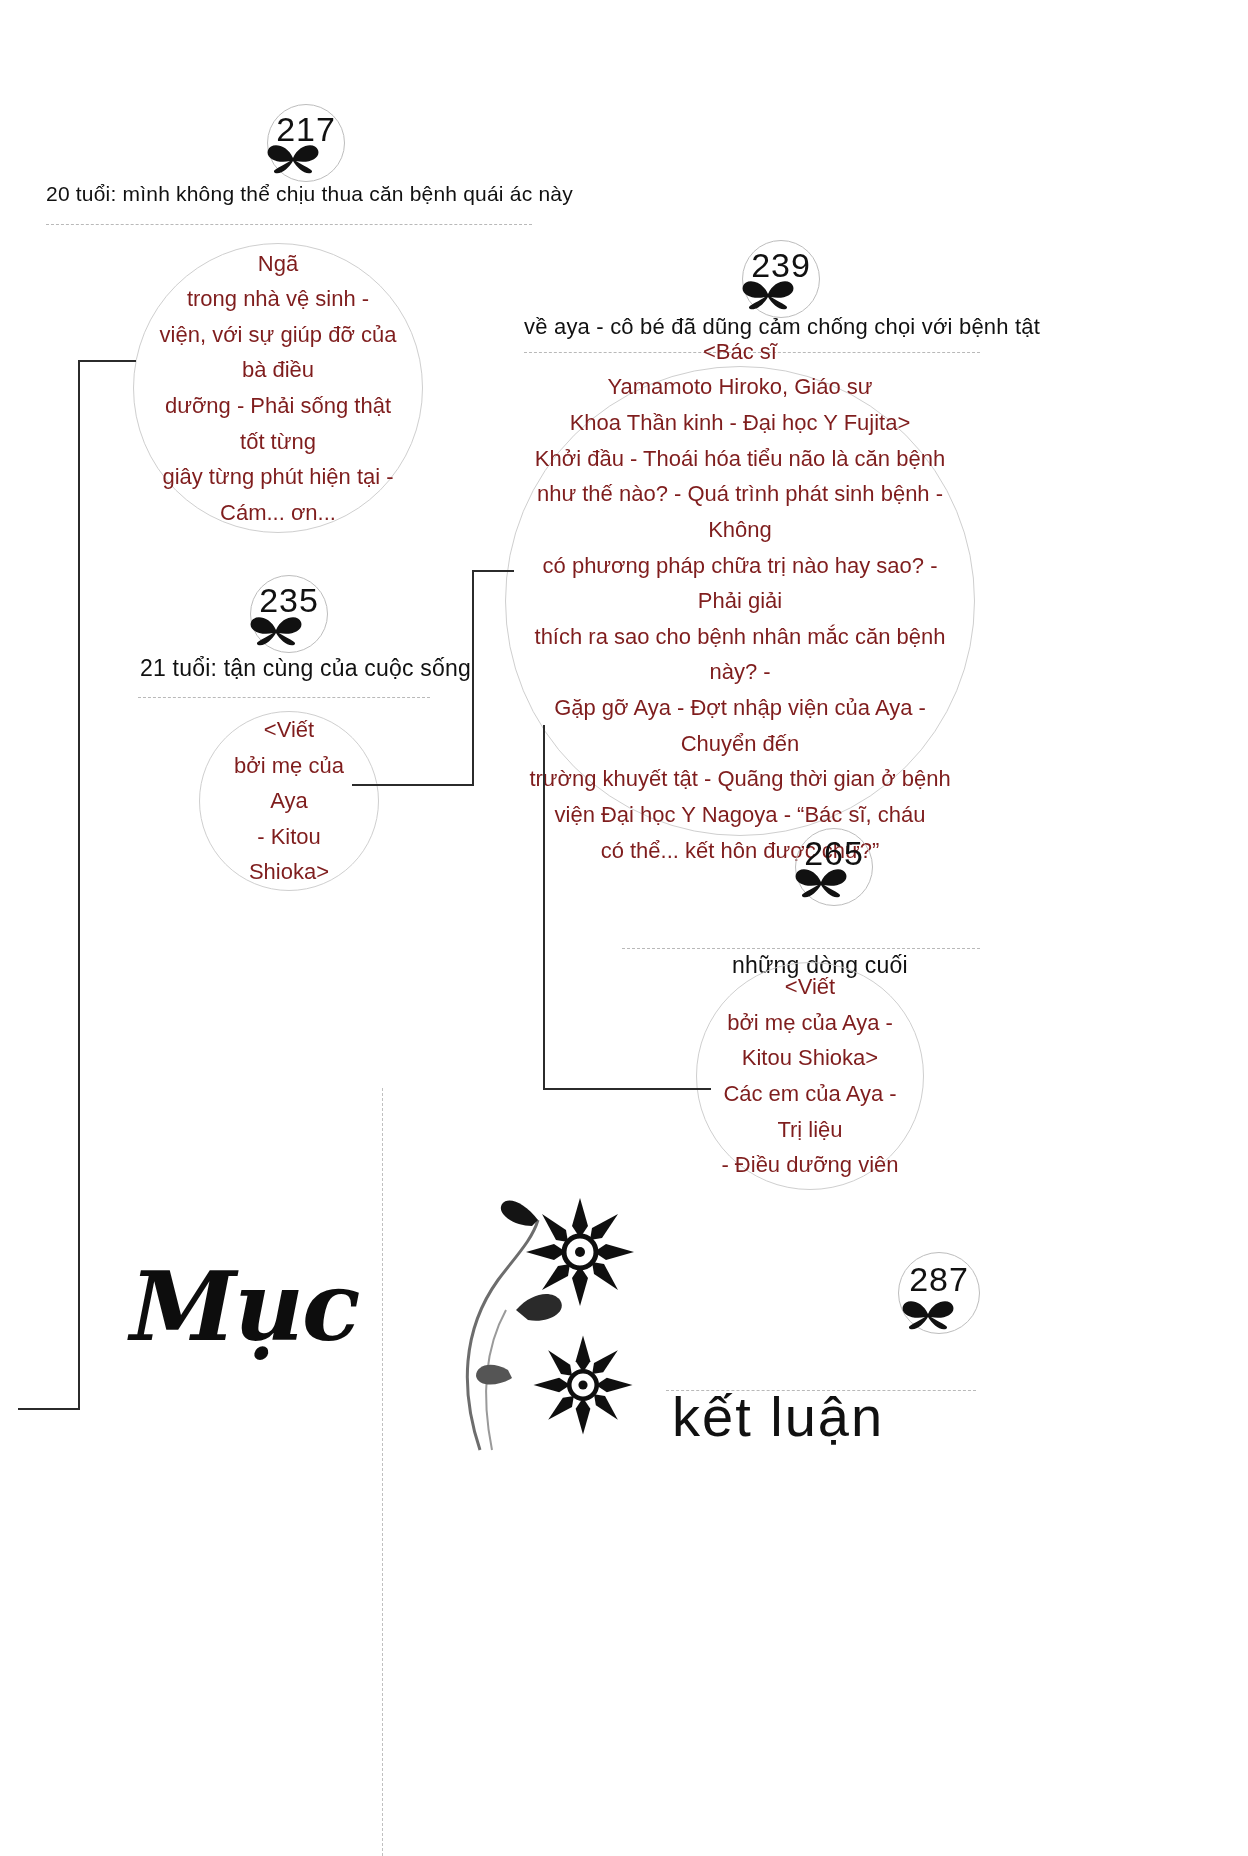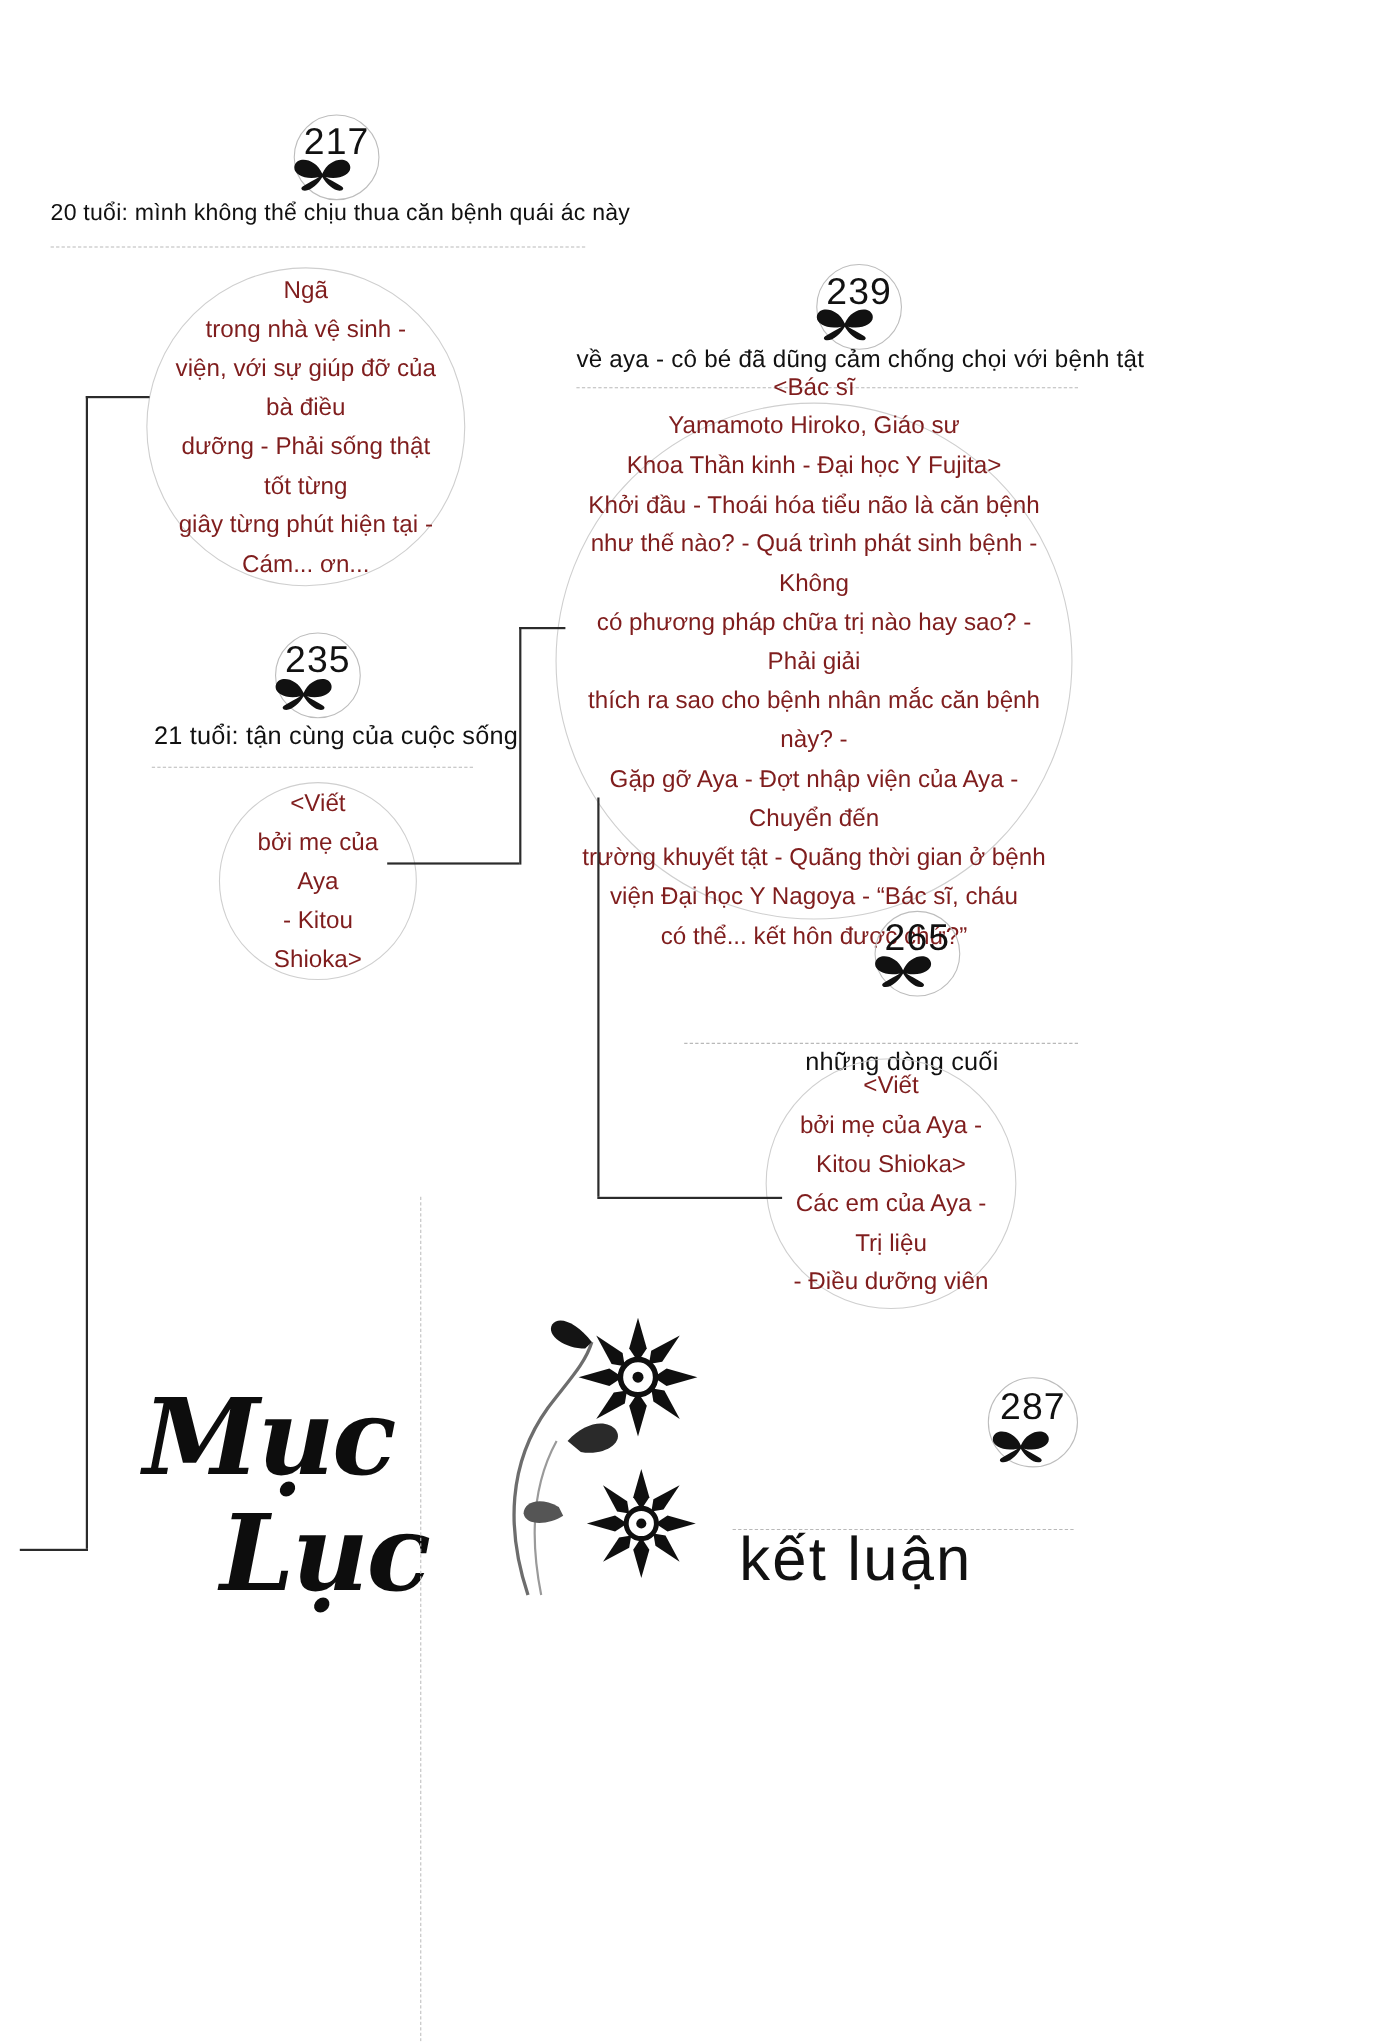--- a/index.html
+++ b/index.html
@@ -210,21 +210,20 @@
   <div class="sec-num" style="left:894px; top:1260px;">287</div>
   <div class="butterfly" style="left:900px; top:1296px;">
     <svg viewBox="0 0 56 34">
       <path d="M28 18 C22 4, 6 2, 3 10 C0 18, 12 24, 25 21 C14 28, 6 30, 10 33 C16 35, 24 28, 28 21 C32 28, 40 35, 46 33 C50 30, 42 28, 31 21 C44 24, 56 18, 53 10 C50 2, 34 4, 28 18 Z" fill="#111"></path>
     </svg>
   </div>
   <div id="ket-luan">kết luận</div>
   <div class="dashline" style="left:666px; top:1390px; width:310px;"></div>
 
   <div class="script-title" id="muc">Mục</div>
-  <div class="script-title" id="luc">Lục</div>
 
   <div class="vert-div" style="left:382px; top:1088px; height:768px;"></div>
 
   <div class="ornament" style="left:420px; top:1160px;">
     <svg width="200" height="300" viewBox="0 0 200 300">
       <path d="M60 290 C40 230, 42 170, 78 120 C96 96, 112 80, 118 60" stroke="#6d6d6d" stroke-width="3" fill="none"></path>
       <path d="M72 290 C62 240, 64 190, 86 150" stroke="#9a9a9a" stroke-width="2" fill="none"></path>
       <path d="M118 60 C104 42, 88 36, 82 44 C76 54, 94 66, 112 66 Z" fill="#141414"></path>
       <path d="M96 150 C112 132, 132 130, 140 140 C148 152, 128 164, 108 160 Z" fill="#2a2a2a"></path>
       <path d="M88 210 C70 200, 56 206, 56 216 C58 228, 80 226, 92 218 Z" fill="#555"></path>

